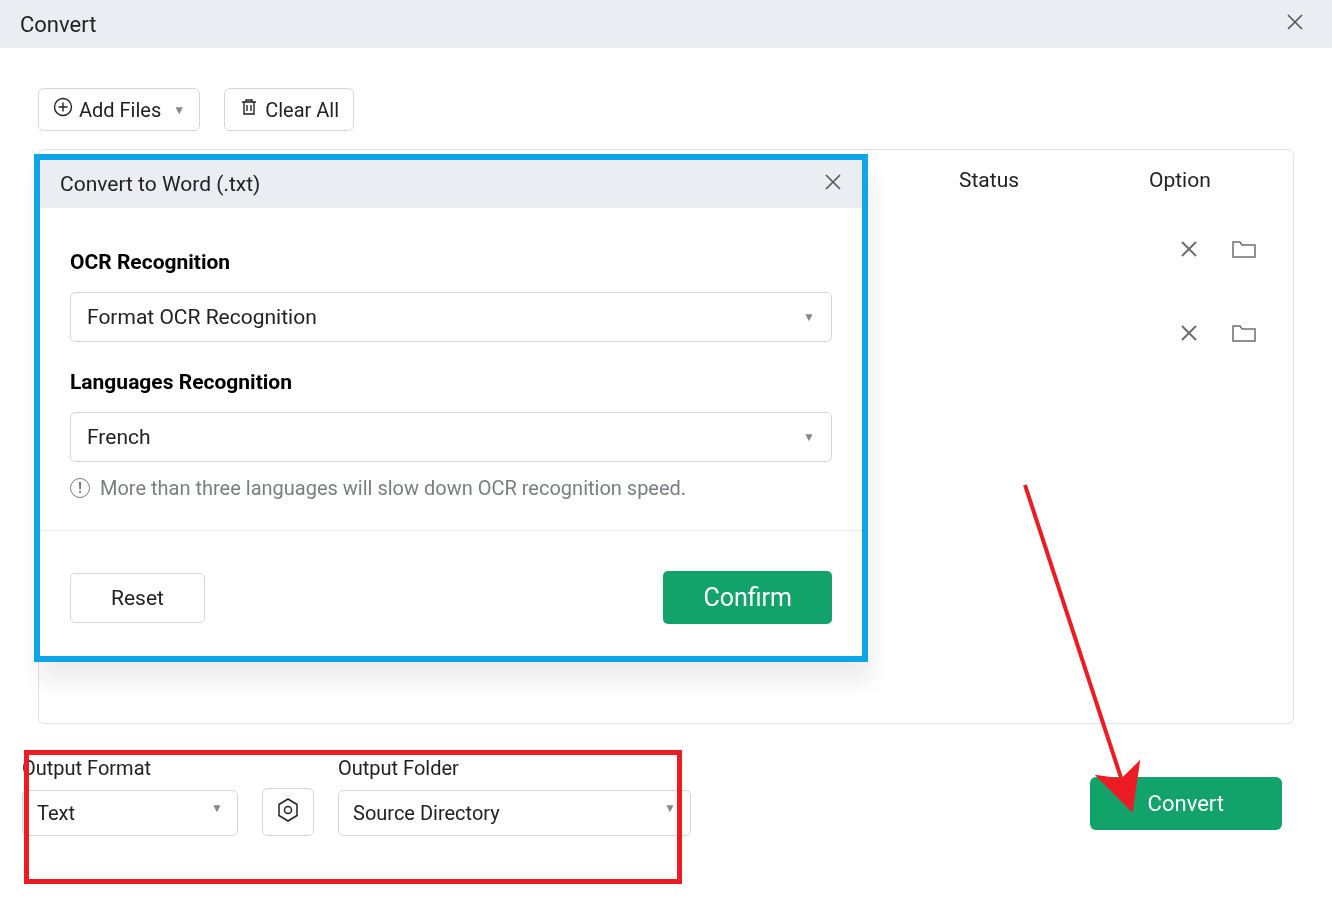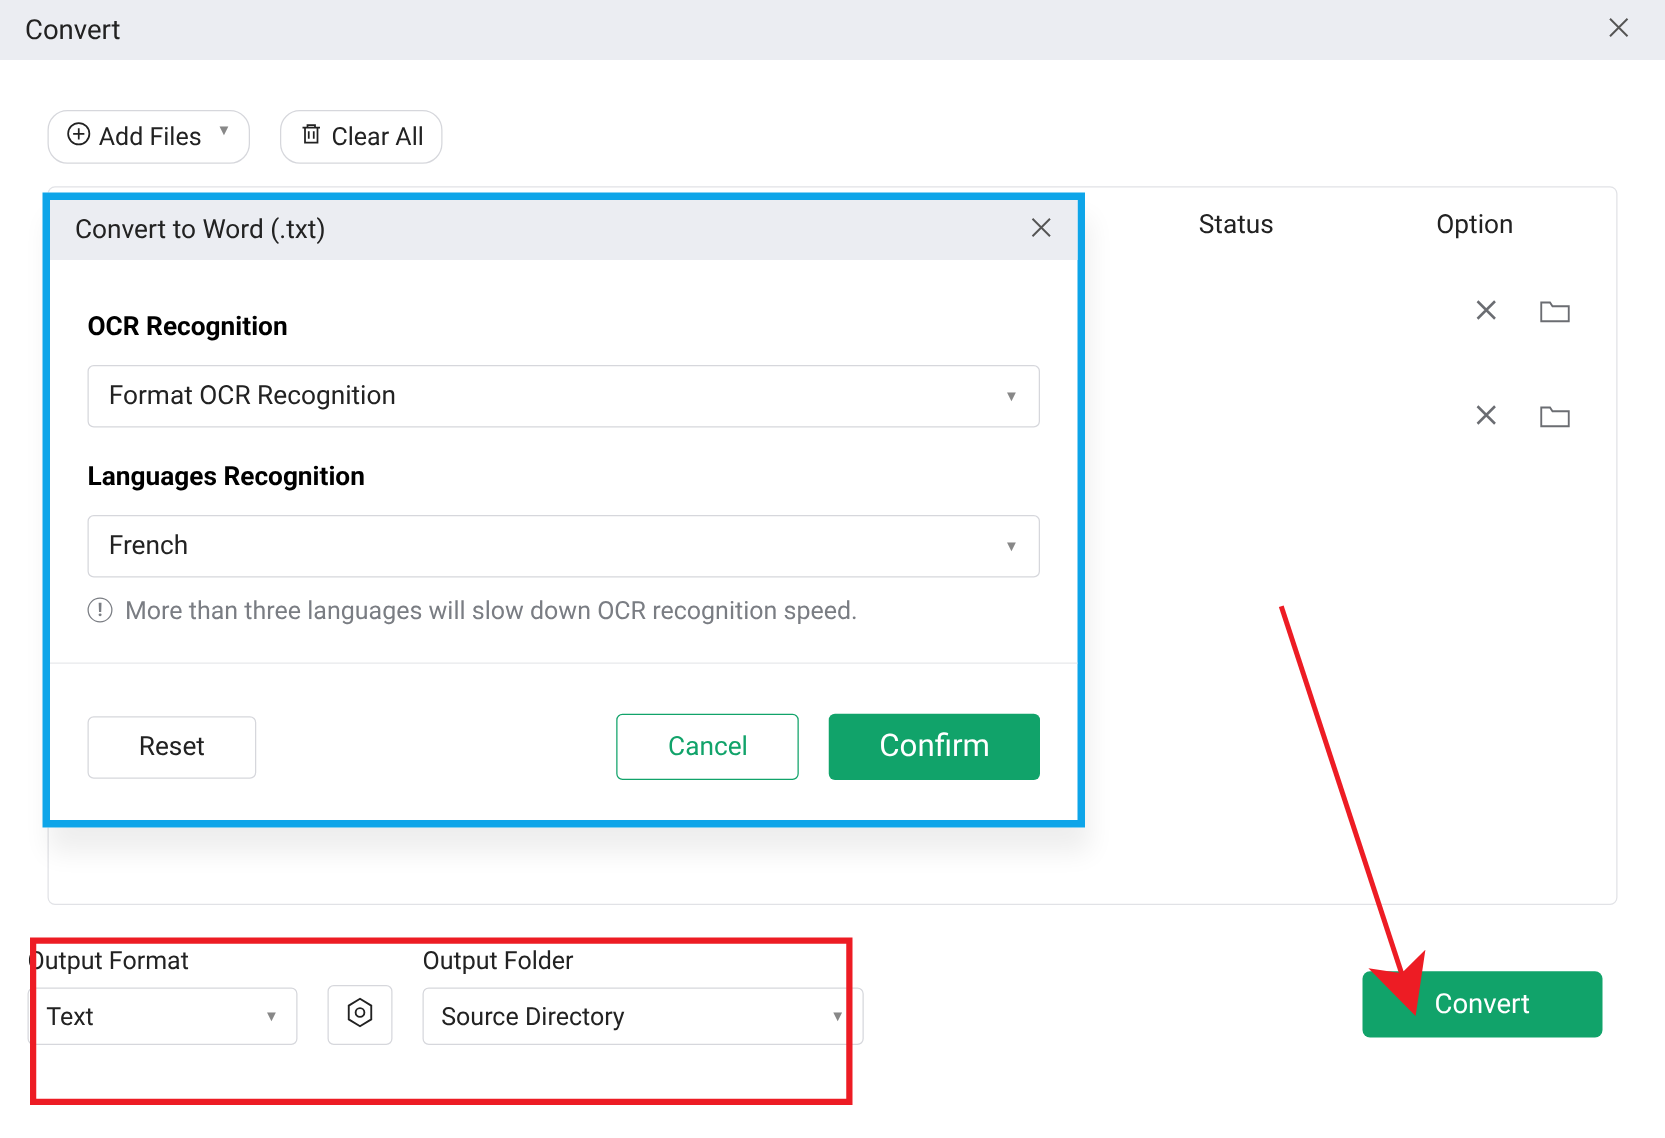--- a/index.html
+++ b/index.html
@@ -33,23 +33,24 @@
       cursor: pointer;
       padding: 4px 8px;
     }
     .toolbar {
       display: flex;
       gap: 24px;
       padding: 40px 38px 18px 38px;
     }
     .btn-outline {
       display: flex;
+      align-items: center;
       gap: 6px;
       border: 1px solid #d6d7dc;
-      border-radius: 16px;
+      border-radius: 6px;
       background: #fff;
       padding: 8px 14px;
       font-size: 20px;
       color: #222;
       cursor: pointer;
     }
     .btn-outline .caret-down {
       margin-left: 6px;
       font-size: 12px;
       color: #888;
@@ -130,21 +131,20 @@
       flex-direction: column;
       gap: 10px;
       margin-right: 24px;
     }
     .output-label {
       font-size: 20px;
       color: #222;
     }
     .select-box {
       display: flex;
-      align-items: center;
       justify-content: space-between;
       border: 1px solid #d6d7dc;
       border-radius: 5px;
       background: #fff;
       padding: 10px 14px;
       font-size: 20px;
       color: #222;
       cursor: pointer;
     }
     .select-box.small { width: 216px; }
@@ -378,21 +378,20 @@
       <span class="caret">▼</span>
     </div>
     <div class="info-row">
       <span class="info-icon">!</span>
       <span>More than three languages will slow down OCR recognition speed.</span>
     </div>
   </div>
   <div class="modal-footer">
     <button class="btn-reset">Reset</button>
     <div class="footer-right">
-      <button class="btn-cancel">Cancel</button>
       <button class="btn-confirm">Confirm</button>
     </div>
   </div>
 </div>
 
 <div class="bottom-area">
   <div class="output-group">
     <span class="output-label">Output Format</span>
     <div class="select-box small">
       <span>Text</span>

